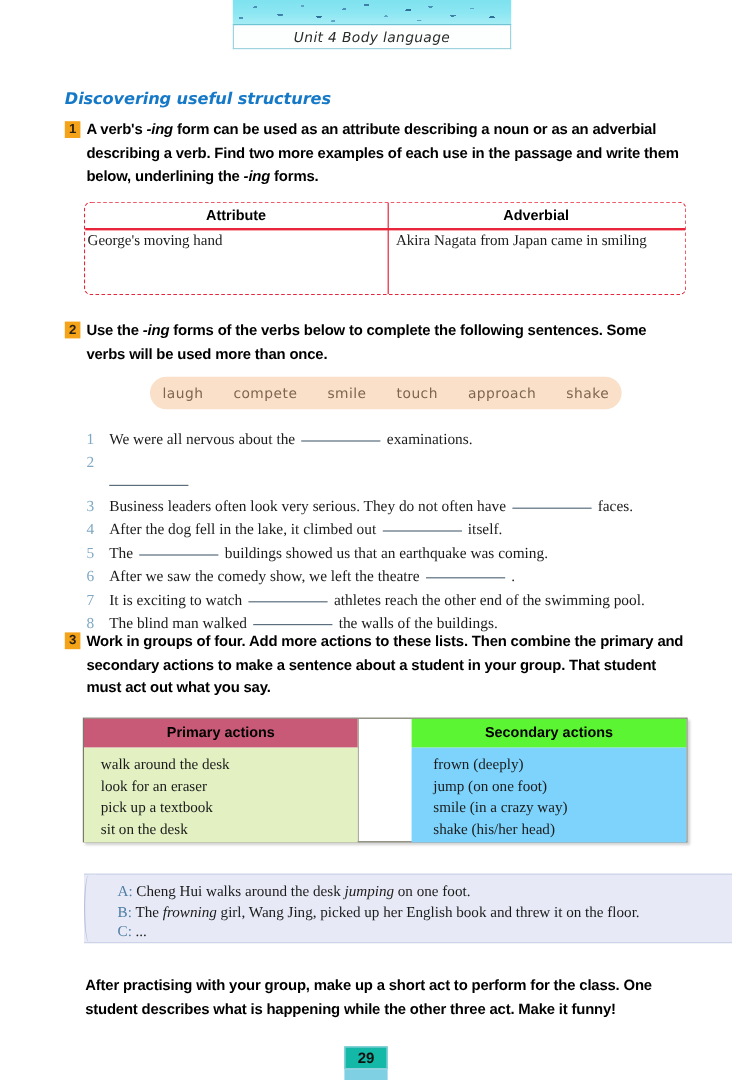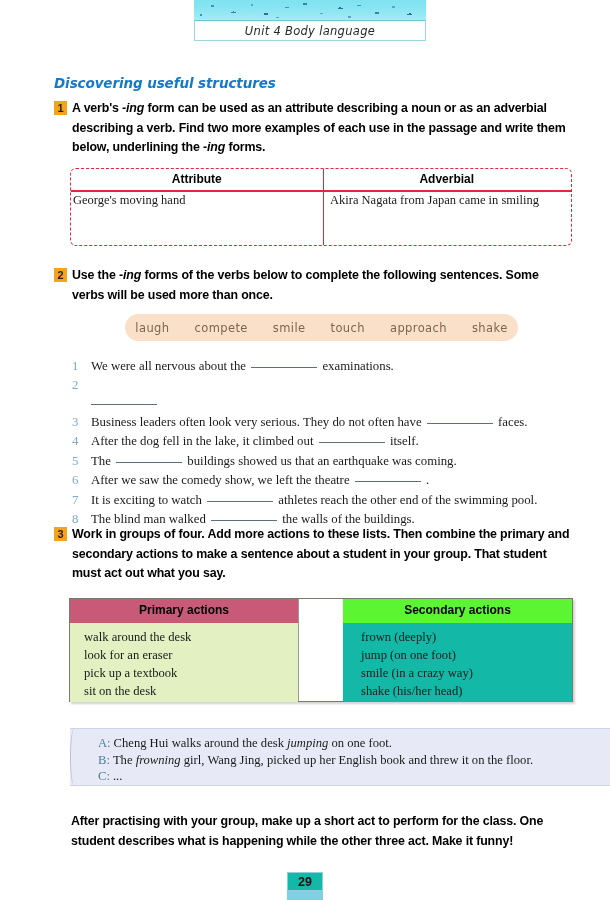--- a/index.html
+++ b/index.html
@@ -187,21 +187,21 @@
     height: 24px; line-height: 23px;
     text-align: center;
     font-family: "Liberation Sans", sans-serif;
     font-weight: bold; font-size: 12px;
     color: #000;
   }
   .tbl2-head.primary { background: #c85a78; }
   .tbl2-head.secondary { background: #5cf533; }
   .tbl2-body { height: 79px; padding: 5px 16px 0 14px; }
   .tbl2-body.primary { background: #e2f0c2; }
-  .tbl2-body.secondary { background: #14b8a6; }
+  .tbl2-body.secondary { background: #7dd3fc; }
   .tbl2-body div {
     font-family: "Liberation Serif", serif;
     font-size: 12.6px;
     color: #1a1a1a;
     line-height: 18px;
   }
   .tbl2-body.secondary { padding-left: 18px; }
 
   
   .dialog {

